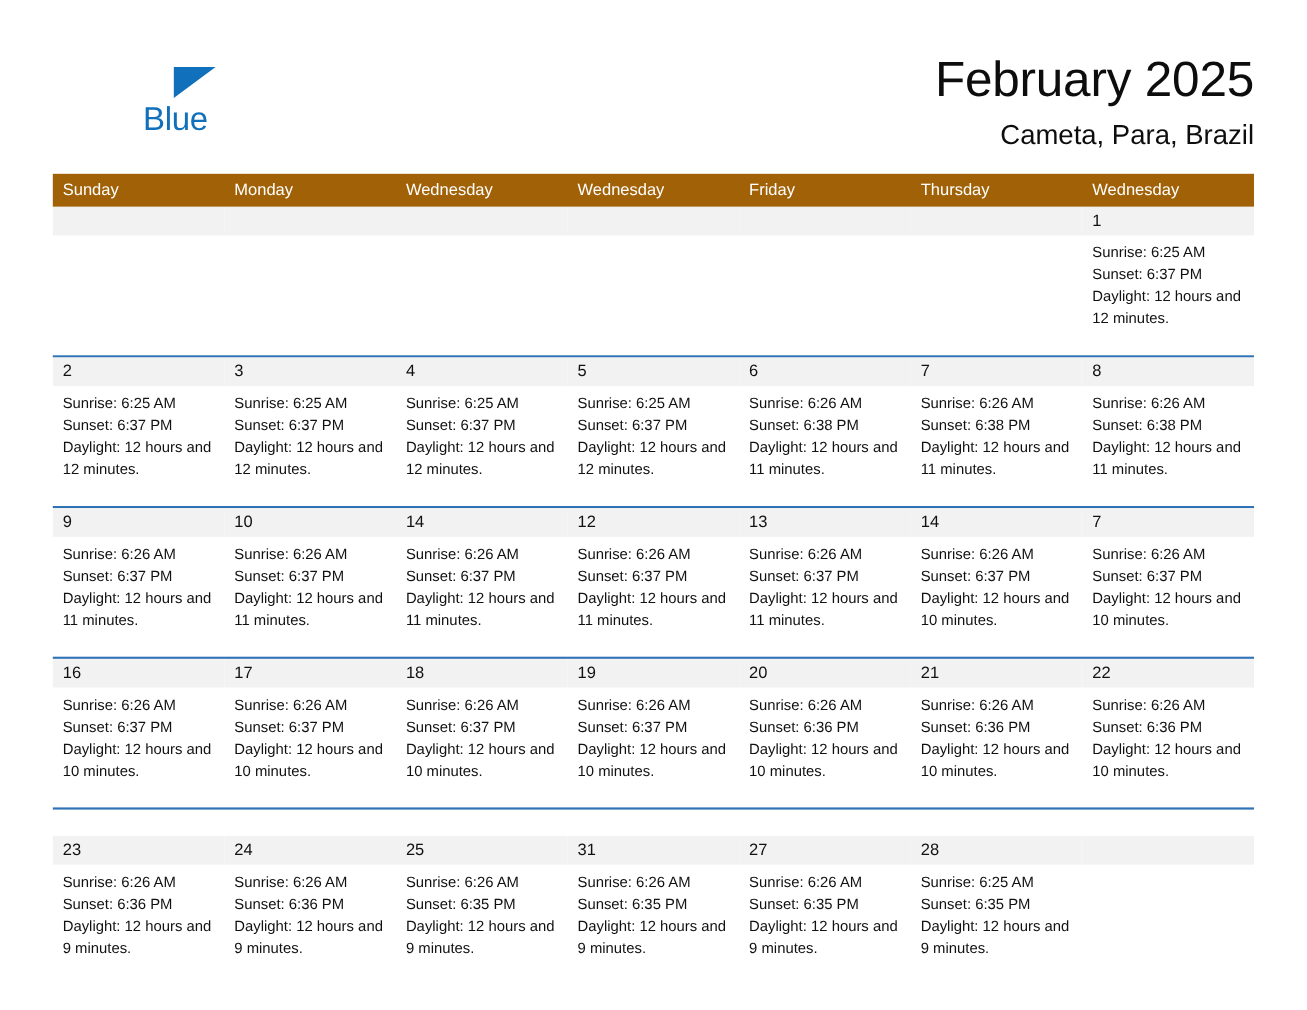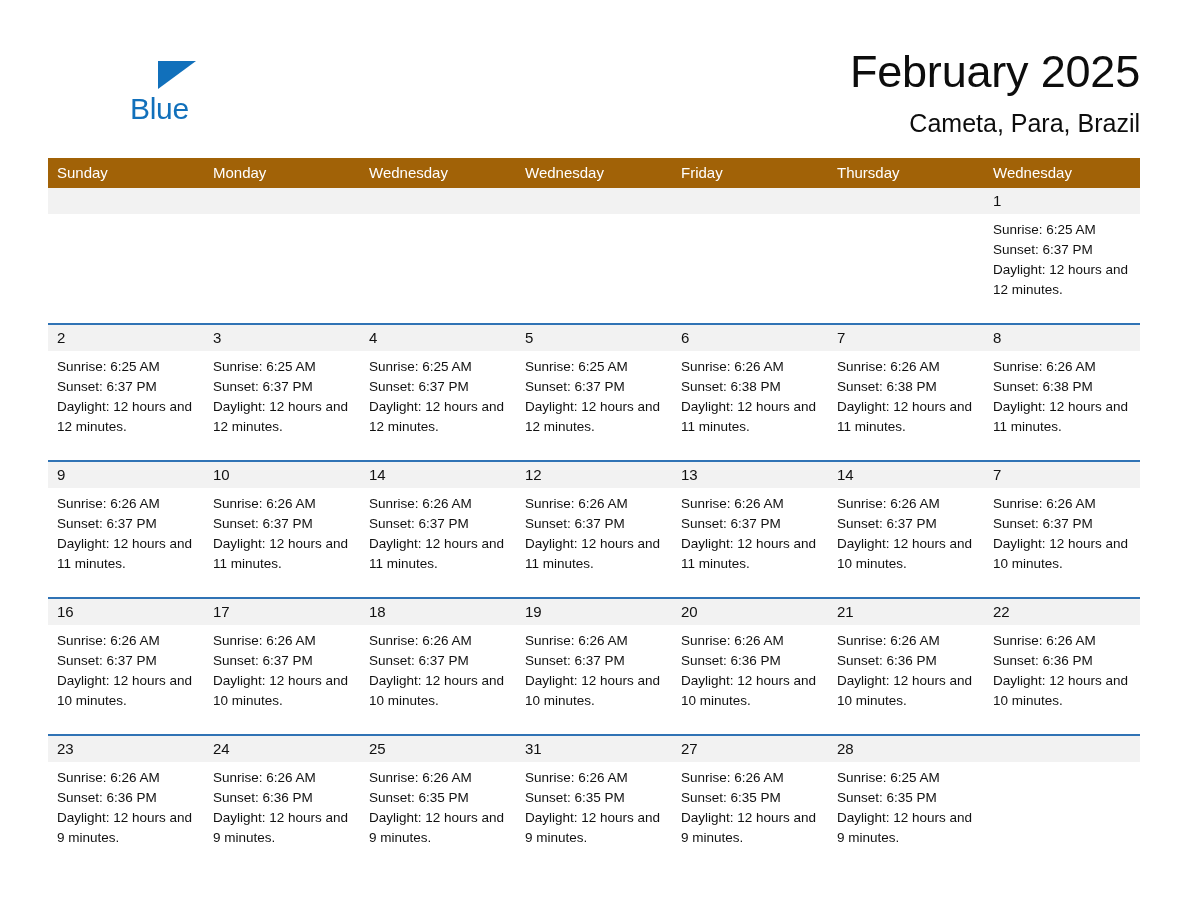--- a/index.html
+++ b/index.html
@@ -138,21 +138,21 @@
     color: #111111;
   }
   .day-info div {
     white-space: nowrap;
   }
   .day-info .daylight-line {
     white-space: normal;
   }
   .row-h-1 .day-cell { height: 135px; }
   .row-h   .day-cell { height: 135px; }
-  .row-last .day-cell { height: 135px; }
+  .row-last .day-cell { height: 135px; margin-top: 24px; }
 </style>
 </head>
 <body>
 
 <div class="page">
 
   <div class="header">
 
     <div class="brand">
       <span class="brand-triangle"></span>

